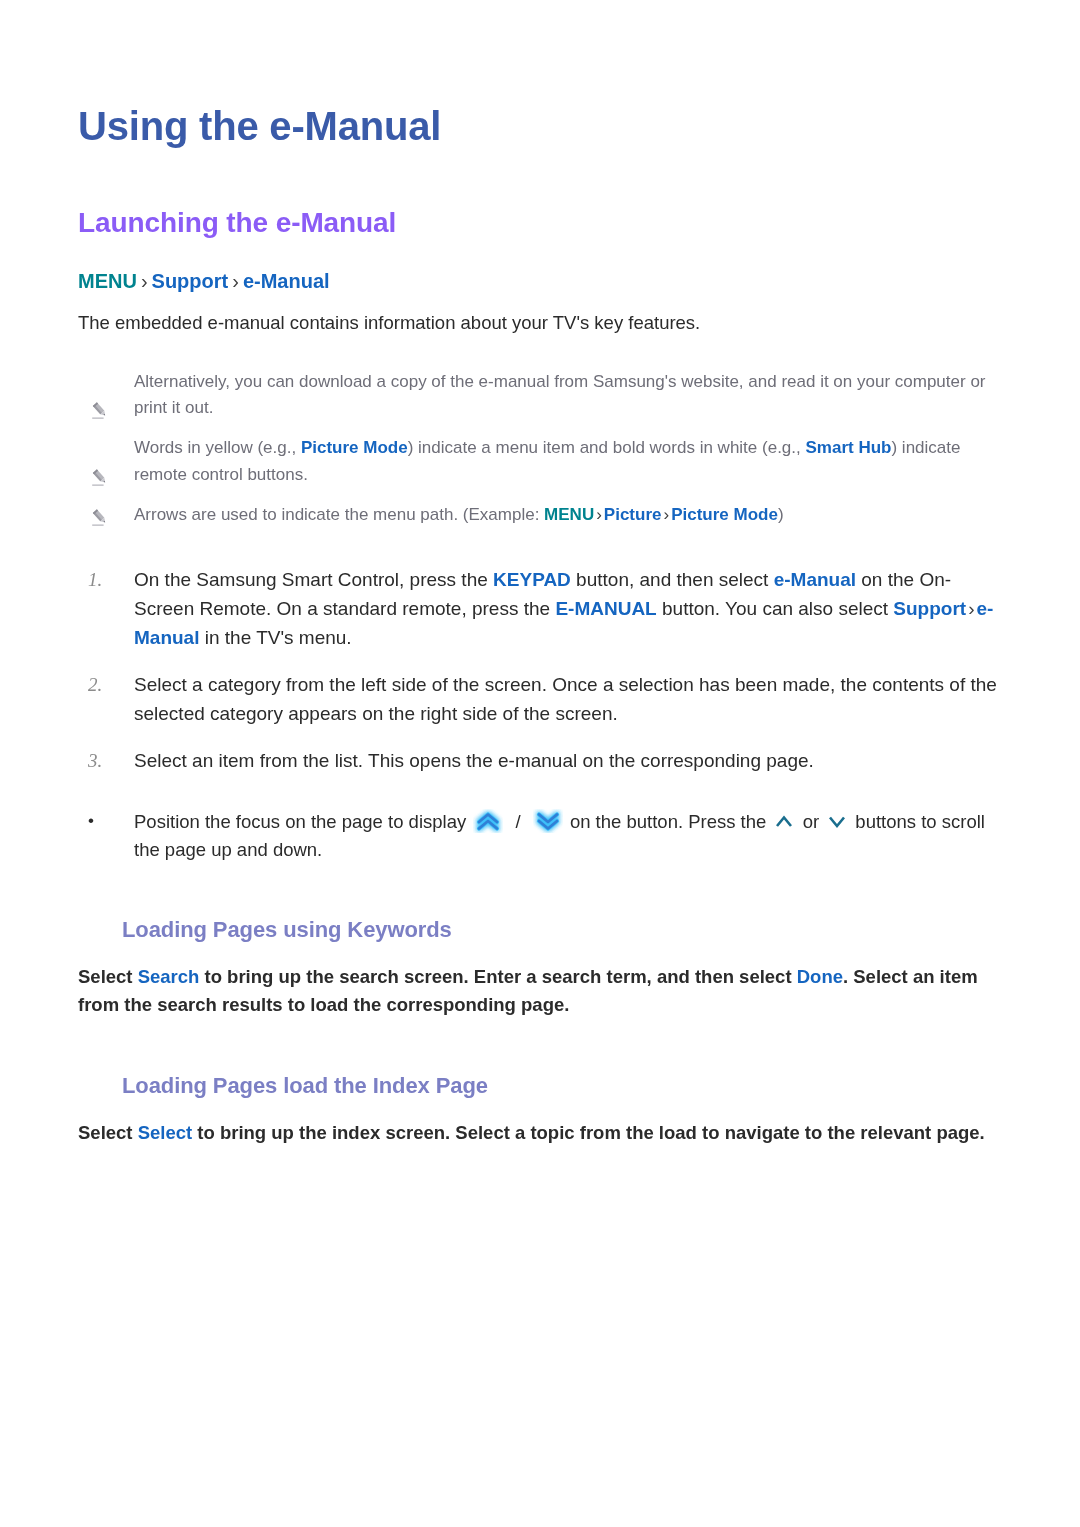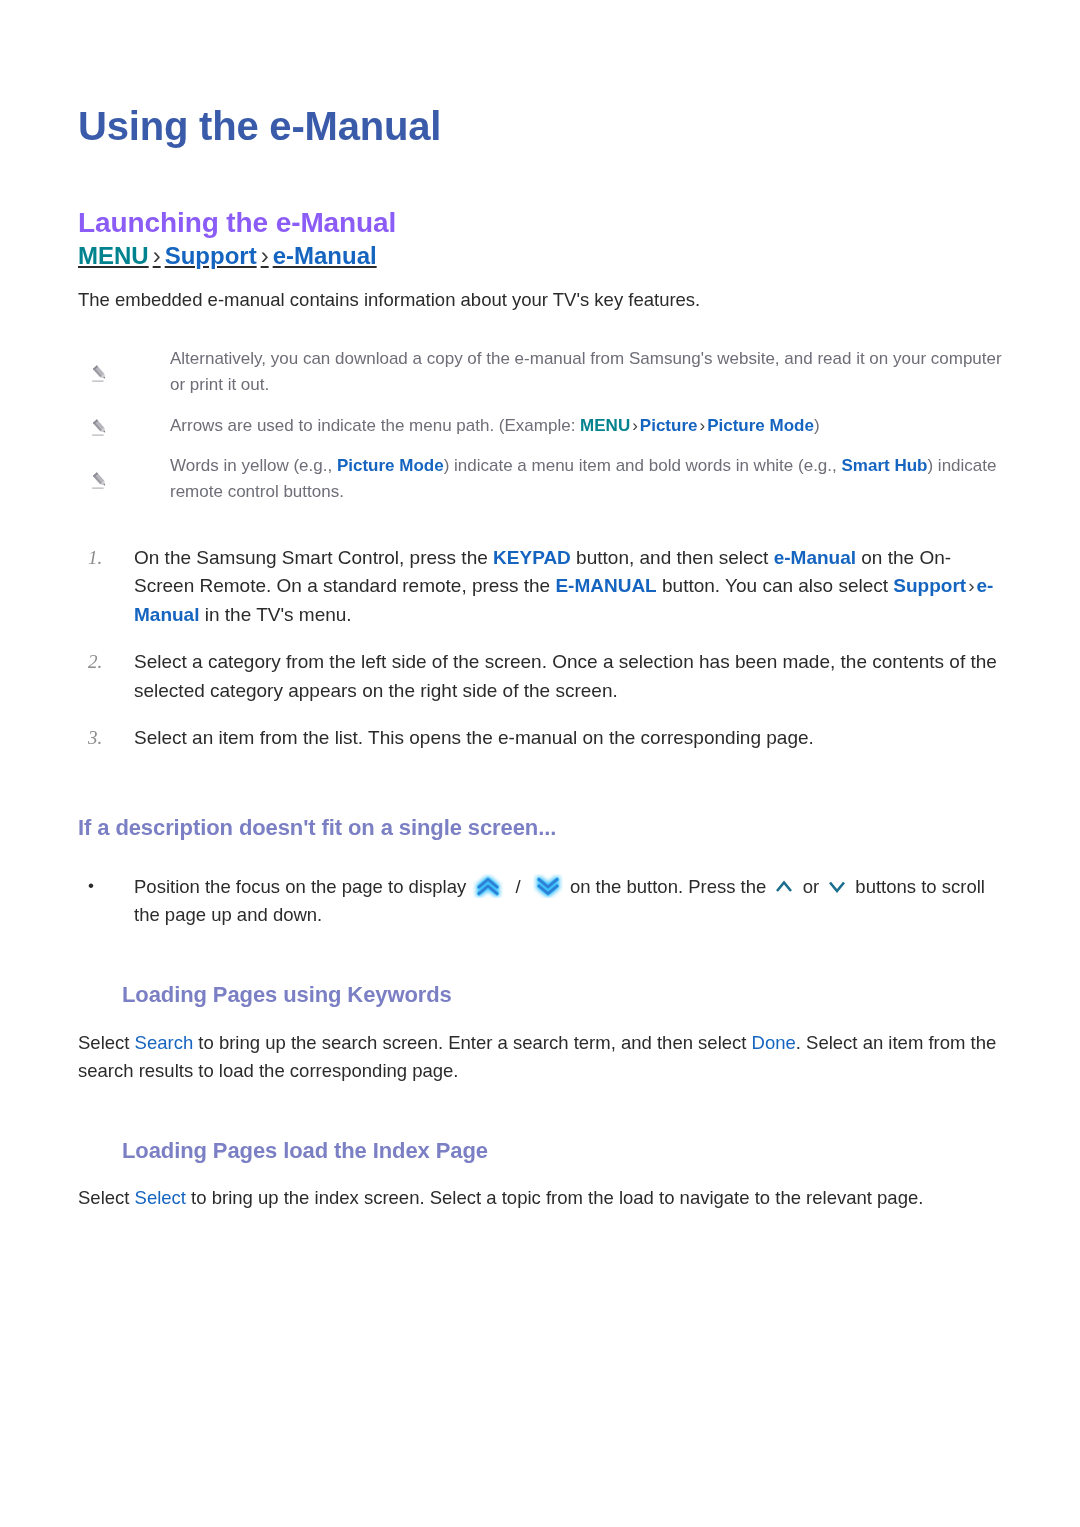--- a/index.html
+++ b/index.html
@@ -47,46 +47,45 @@
     color: #7b7fc4;
     margin: 0;
     line-height: 1.2;
     letter-spacing: -0.1px;
   }
   .h3.gap-large { padding-top: 62px; }
   .h3.gap-mid   { padding-top: 53px; margin-left: 44px; }
 
   
   .breadcrumb {
-    font-size: 24px;
+    font-size: 20px;
     font-weight: bold;
+    margin-top: 28px;
     line-height: 1.3;
-    text-decoration: underline;
   }
   .bc-menu { color: #00838f; }
   .bc-sep  { color: #3f3f3f; font-weight: normal; padding: 0 4px; }
   .bc-link { color: #1565c0; }
 
   
   .body-p {
     font-size: 18.5px;
     color: #2b2b2b;
     line-height: 1.52;
     margin: 0;
     padding-top: 15px;
   }
-  .body-p.tight { padding-top: 20px; }
+  .body-p.tight { padding-top: 20px; font-weight: bold; }
 
   
   .notes { margin-top: 18px; }
   .note {
     display: flex;
-    align-items: center;
+    align-items: flex-end;
     padding-top: 14px;
-    gap: 36px;
   }
   .note-icon {
     flex: 0 0 auto;
     width: 20px;
     height: 20px;
     margin-top: 4px;
     margin-left: 12px;
     margin-right: 24px;
   }
   .note-icon svg { display: block; }
@@ -208,55 +207,54 @@
             <g transform="rotate(-42 10 9)">
               <rect x="7.4" y="1.2" width="5.4" height="11.2" fill="#b7b7bd"></rect>
               <rect x="7.4" y="1.2" width="2.0" height="11.2" fill="#9b9ba3"></rect>
               <rect x="7.4" y="1.2" width="5.4" height="1.9" fill="#8d8d95"></rect>
               <polygon points="7.4,12.4 12.8,12.4 10.1,16.6" fill="#c9c9cf"></polygon>
               <polygon points="9.3,14.9 10.9,14.9 10.1,16.6" fill="#6f6f77"></polygon>
             </g>
             <rect x="2.2" y="16.4" width="11.4" height="1.5" fill="#c2c2c8"></rect>
           </svg>
         </span>
-        <div class="note-text"><span>Arrows are used to indicate the menu path. (Example: </span><span class="k-menu">MENU</span><span class="k-sep">›</span><span class="k-item">Picture</span><span class="k-sep">›</span><span class="k-item">Picture Mode</span><span>)</span></div>
+        <div class="note-text"><span>Words in yellow (e.g., </span><span class="k-item">Picture Mode</span><span>) indicate a menu item and bold words in white (e.g., </span><span class="k-item">Smart Hub</span><span>) indicate remote control buttons.</span></div>
       </div>
       <div class="note">
         <span class="note-icon">
           <svg viewBox="0 0 20 20" width="20" height="20" xmlns="http://www.w3.org/2000/svg">
             <g transform="rotate(-42 10 9)">
               <rect x="7.4" y="1.2" width="5.4" height="11.2" fill="#b7b7bd"></rect>
               <rect x="7.4" y="1.2" width="2.0" height="11.2" fill="#9b9ba3"></rect>
               <rect x="7.4" y="1.2" width="5.4" height="1.9" fill="#8d8d95"></rect>
               <polygon points="7.4,12.4 12.8,12.4 10.1,16.6" fill="#c9c9cf"></polygon>
               <polygon points="9.3,14.9 10.9,14.9 10.1,16.6" fill="#6f6f77"></polygon>
             </g>
             <rect x="2.2" y="16.4" width="11.4" height="1.5" fill="#c2c2c8"></rect>
           </svg>
         </span>
-        <div class="note-text"><span>Words in yellow (e.g., </span><span class="k-item">Picture Mode</span><span>) indicate a menu item and bold words in white (e.g., </span><span class="k-item">Smart Hub</span><span>) indicate remote control buttons.</span></div>
+        <div class="note-text"><span>Arrows are used to indicate the menu path. (Example: </span><span class="k-menu">MENU</span><span class="k-sep">›</span><span class="k-item">Picture</span><span class="k-sep">›</span><span class="k-item">Picture Mode</span><span>)</span></div>
       </div>
     </div>
 
   <div class="steps" id="step-list">
       <div class="step">
         <div class="step-num">1.</div>
         <div class="step-text"><span>On the Samsung Smart Control, press the </span><span class="k-item">KEYPAD</span><span> button, and then select </span><span class="k-item">e-Manual</span><span> on the On-Screen Remote. On a standard remote, press the </span><span class="k-item">E-MANUAL</span><span> button. You can also select </span><span class="k-item">Support</span><span class="k-sep">›</span><span class="k-item">e-Manual</span><span> in the TV's menu.</span></div>
       </div>
       <div class="step">
         <div class="step-num">2.</div>
         <div class="step-text"><span>Select a category from the left side of the screen. Once a selection has been made, the contents of the selected category appears on the right side of the screen.</span></div>
       </div>
       <div class="step">
         <div class="step-num">3.</div>
         <div class="step-text"><span>Select an item from the list. This opens the e-manual on the corresponding page.</span></div>
       </div>
     </div>
 
-  <h3 class="h3 gap-large">If a description doesn't fit on a single screen...</h3>
 
   <div class="bullets">
     <div class="bullet">
       <div class="bullet-dot">•</div>
       <div class="bullet-text">
         <span>Position the focus on the page to display</span>
         <span class="glow-chev">
           <svg viewBox="0 0 30 24" width="30" height="24" xmlns="http://www.w3.org/2000/svg">
             <defs>
               <filter id="gU" x="-60%" y="-60%" width="220%" height="220%">

